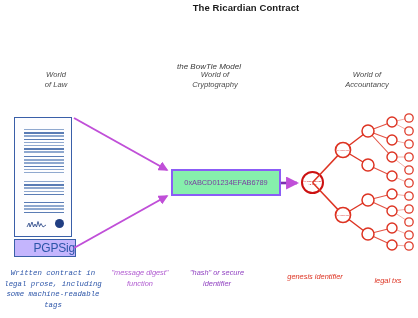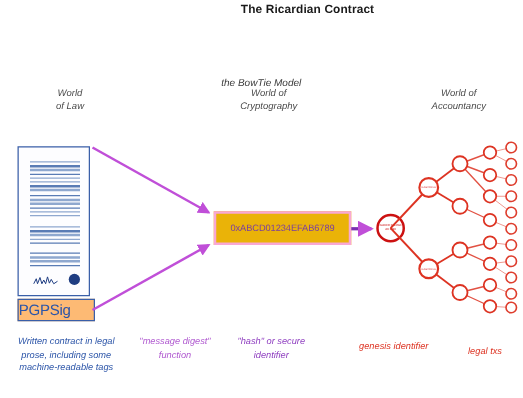--- a/index.html
+++ b/index.html
@@ -104,41 +104,41 @@
     border-radius: 50%;
     background: #1f3d82;
   }
   #pgpsig-box {
     position: absolute;
     left: 0;
     top: 122px;
     width: 62px;
     height: 18px;
     border: 1.4px solid #3a5fa8;
-    background: #fdba74;
+    background: #c4b5fd;
     box-sizing: border-box;
     display: flex;
     align-items: center;
-    justify-content: flex-start;
+    justify-content: flex-end;
   }
   #pgpsig-label {
     font-size: 12px;
     color: #2c55a8;
     letter-spacing: -0.2px;
   }
 
   
   #hash-box {
     position: absolute;
     left: 171px;
     top: 169px;
     width: 110px;
     height: 27px;
-    border: 2px solid #f9a8d4;
-    background: #eab308;
+    border: 2px solid #8b5cf6;
+    background: #86efac;
     box-sizing: border-box;
     display: flex;
     align-items: center;
     justify-content: center;
   }
   #hash-text {
     font-size: 7.4px;
     color: #7a3fa0;
     letter-spacing: -0.05px;
   }
@@ -191,21 +191,21 @@
   }
 
   
   .caption {
     position: absolute;
     font-size: 7.4px;
     font-style: italic;
     text-align: center;
     line-height: 10.5px;
   }
-  #cap-law      { top: 268px; left: 4px;   width: 98px;  color: #2c55a8; }
+  #cap-law      { top: 268px; left: 4px;   width: 98px;  color: #2c55a8; font-family: Liberation Mono, monospace; }
   #cap-digest   { top: 268px; left: 104px; width: 72px;  color: #b05ad0; }
   #cap-hash     { top: 268px; left: 178px; width: 78px;  color: #8f3fc0; }
   #cap-genesis  { top: 272px; left: 278px; width: 74px;  color: #dd3322; }
   #cap-usertxs  { top: 276px; left: 360px; width: 56px;  color: #dd3322; }
 </style>
 </head>
 <body>
 
 <div id="title">The Ricardian Contract</div>
 <div id="subtitle">the BowTie Model</div>

